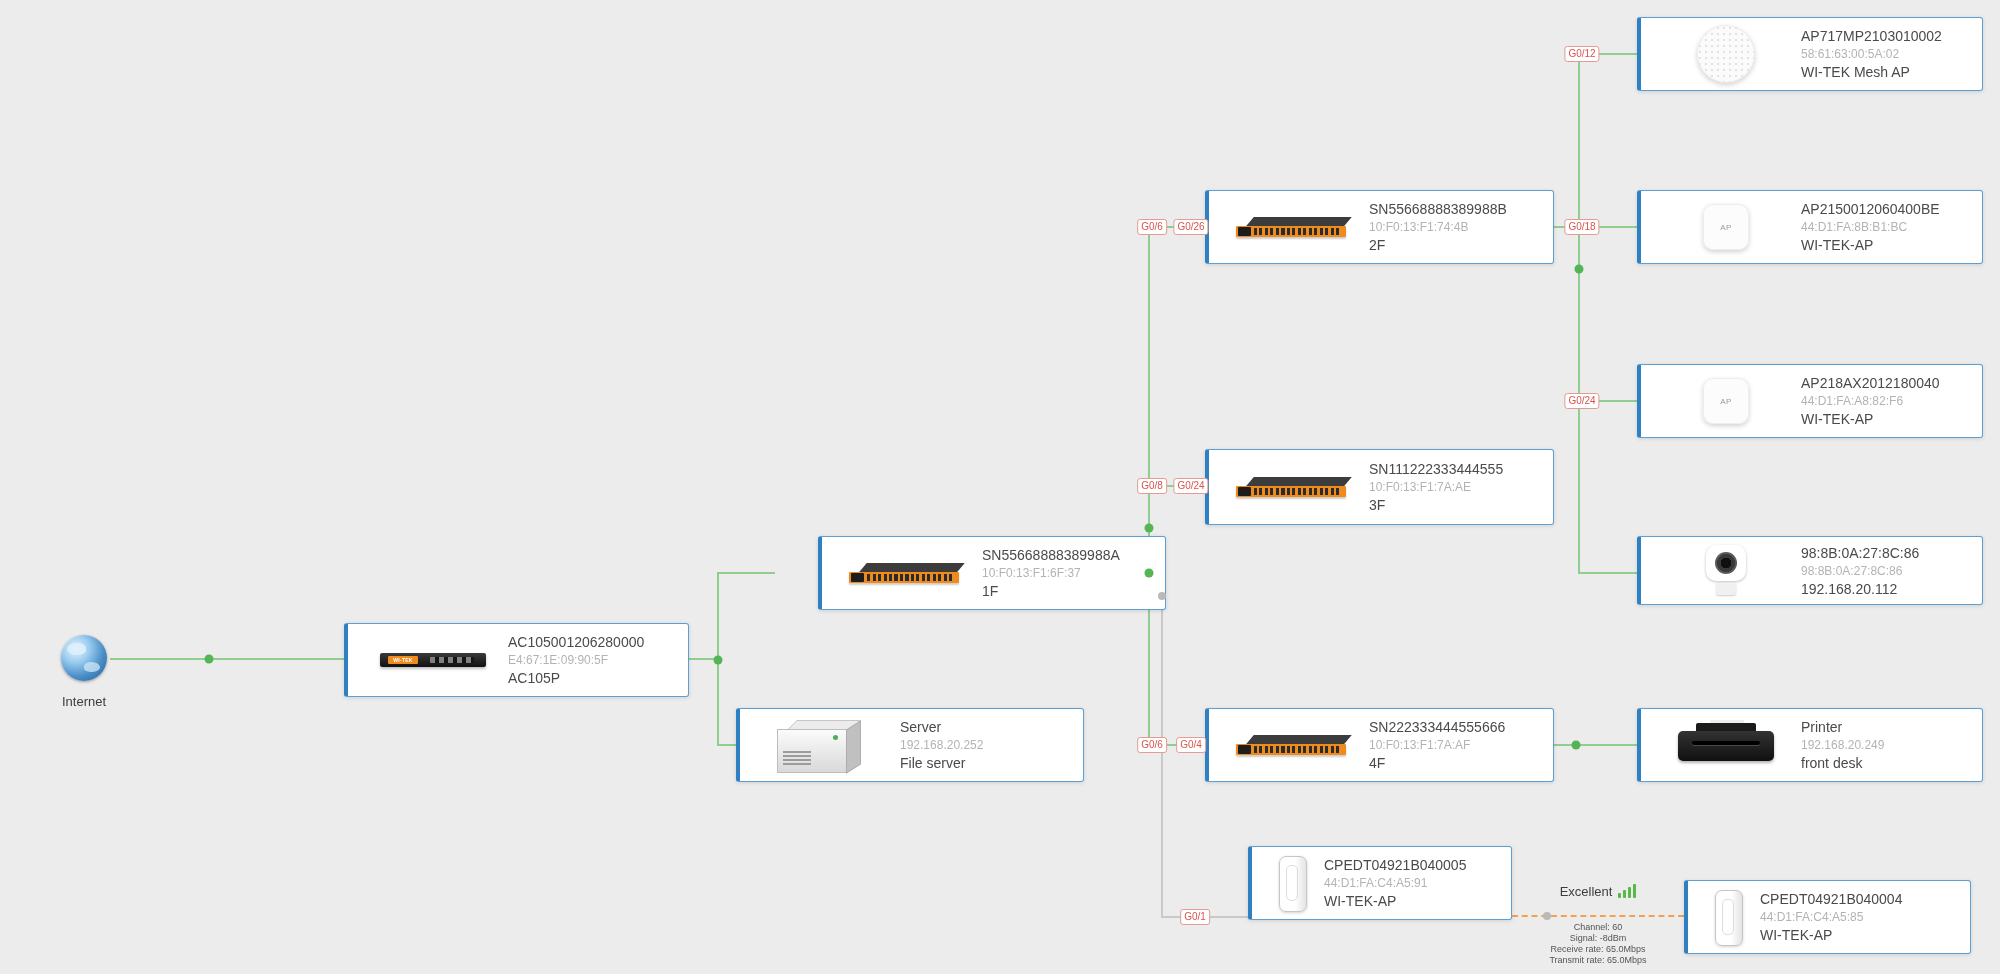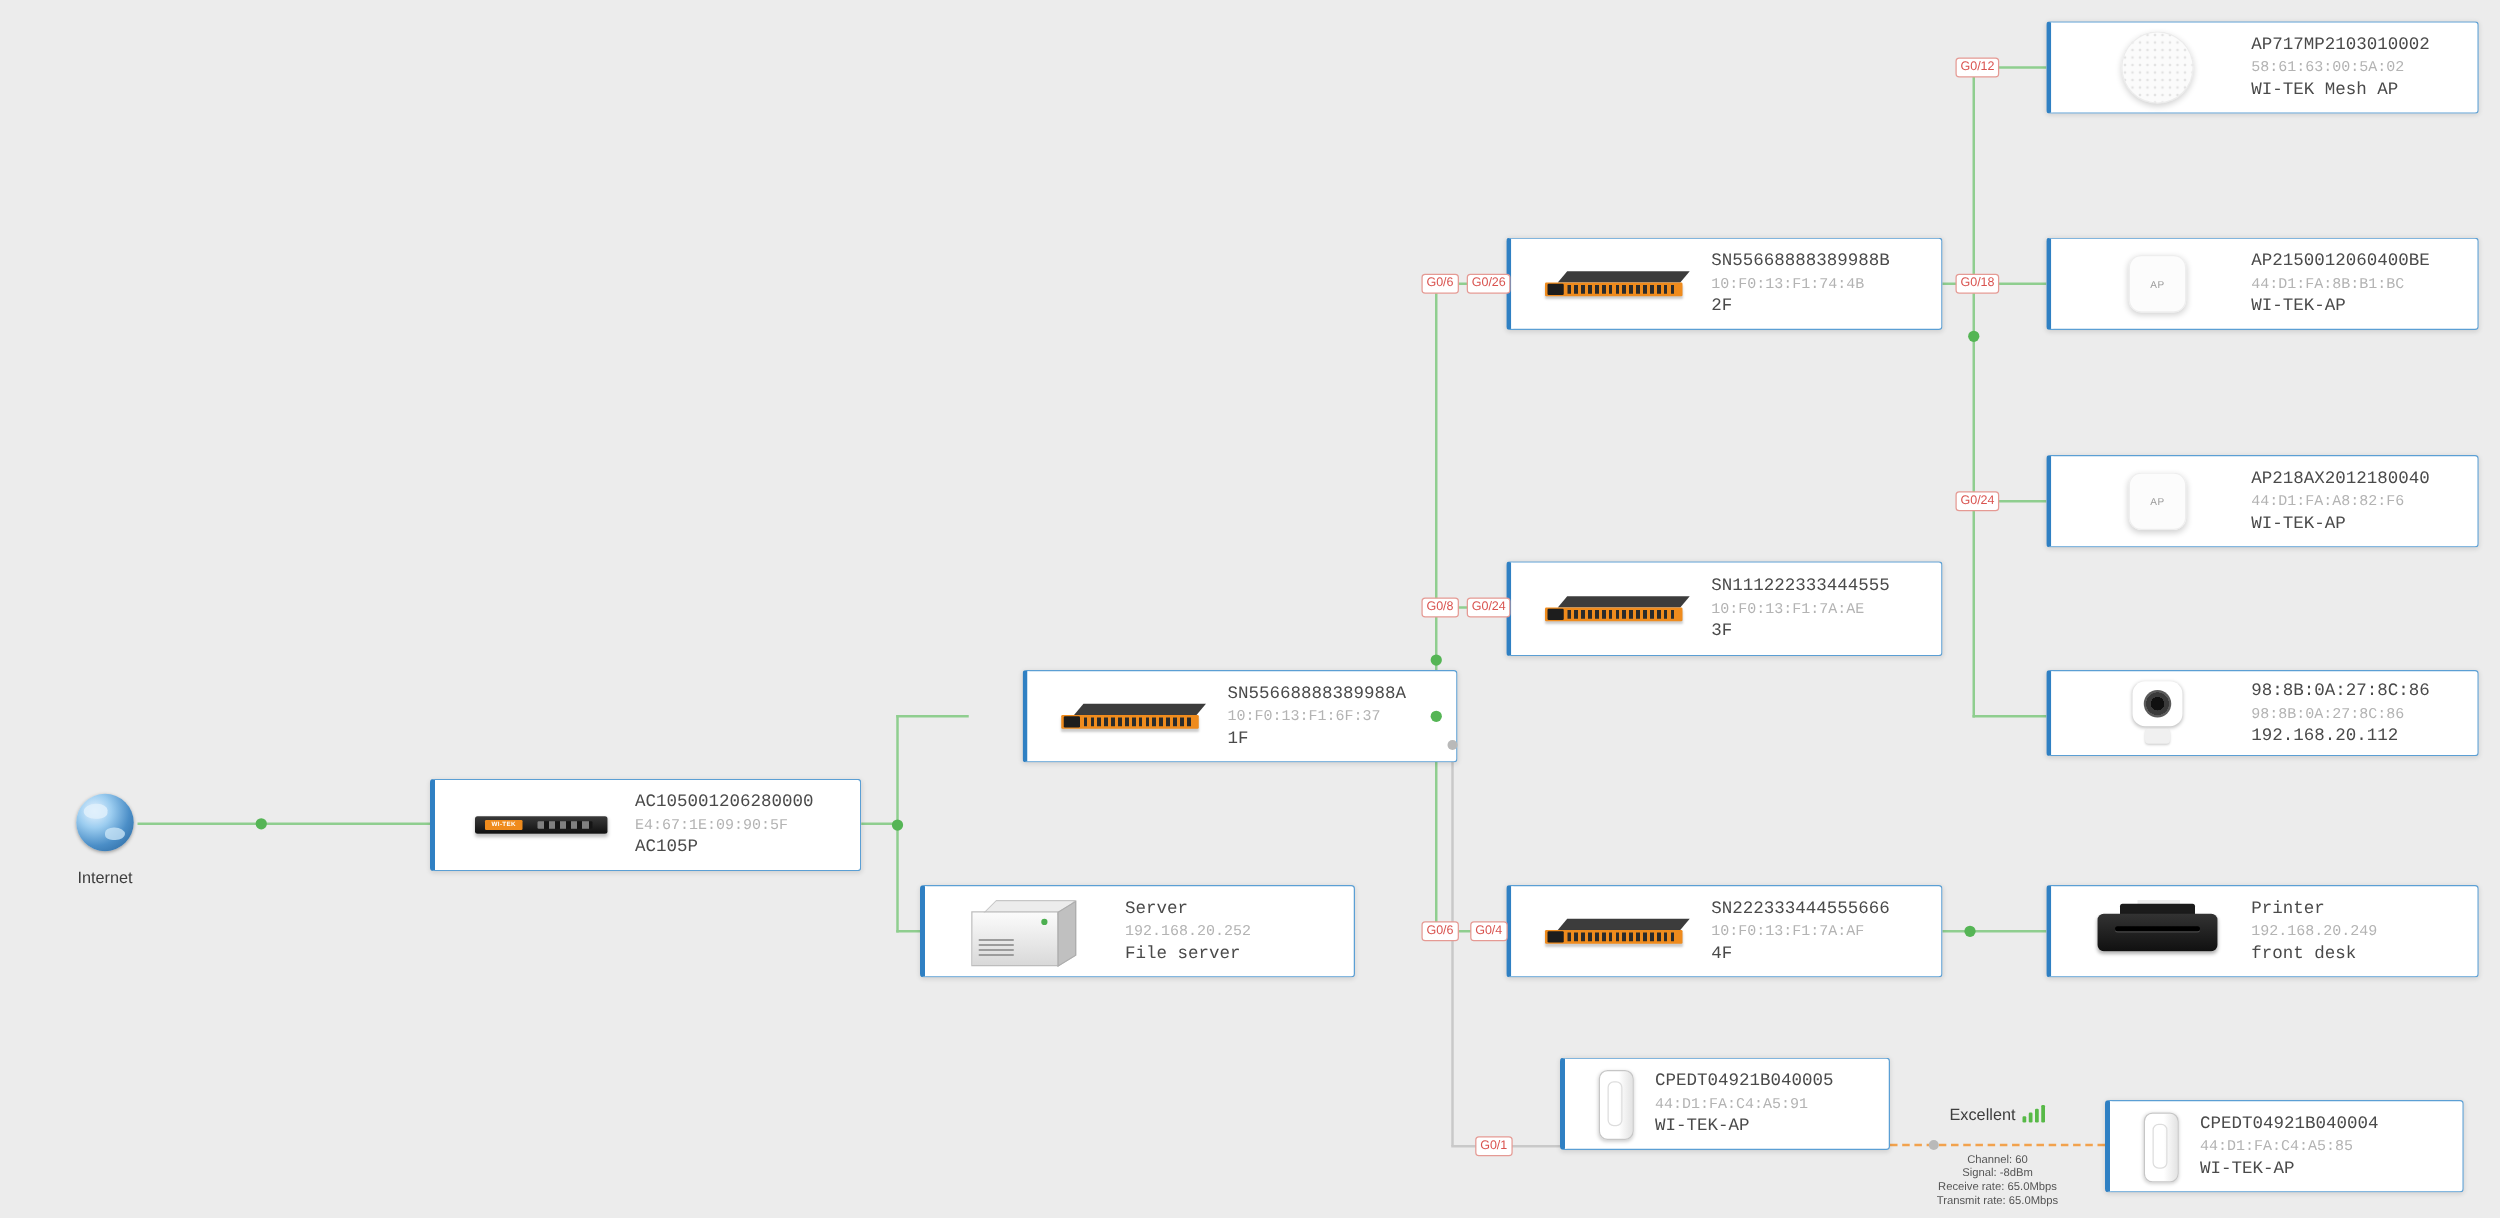--- a/index.html
+++ b/index.html
@@ -24,21 +24,21 @@
   }
   
   .card{
     position:absolute;box-sizing:border-box;z-index:3;cursor:pointer;
     background:#fff;border:1px solid #5b9fd4;border-left:4px solid #2f80c3;border-radius:3px;
     box-shadow:0 1px 4px rgba(0,0,0,.12);
     display:flex;align-items:center;padding:0 10px;
   }
   .icon-wrap{flex:0 0 auto;width:150px;display:flex;justify-content:center;align-items:flex-end;}
   .card-sm .icon-wrap{width:62px;}
-  .txt{display:flex;flex-direction:column;gap:3px;min-width:0;font-family:Liberation Mono, monospace;}
+  .txt{display:flex;flex-direction:column;gap:3px;min-width:0;}
   .t1{font-size:14px;color:#4a4a4a;white-space:nowrap;}
   .t2{font-size:12px;color:#b3b3b3;white-space:nowrap;}
   .t3{font-size:14px;color:#4a4a4a;white-space:nowrap;}
   
   .globe{
     position:absolute;left:61px;top:635px;width:46px;height:46px;border-radius:50%;cursor:pointer;z-index:3;
     background:radial-gradient(circle at 32% 30%,#e8f4ff 0%,#9ccdf0 30%,#4b8ec7 62%,#245f96 100%);
     box-shadow:0 1px 3px rgba(0,0,0,.35);
   }
   .globe::before{content:"";position:absolute;left:6px;top:8px;width:19px;height:12px;background:#dff0fb;border-radius:60% 50% 45% 55%;opacity:.85;}

